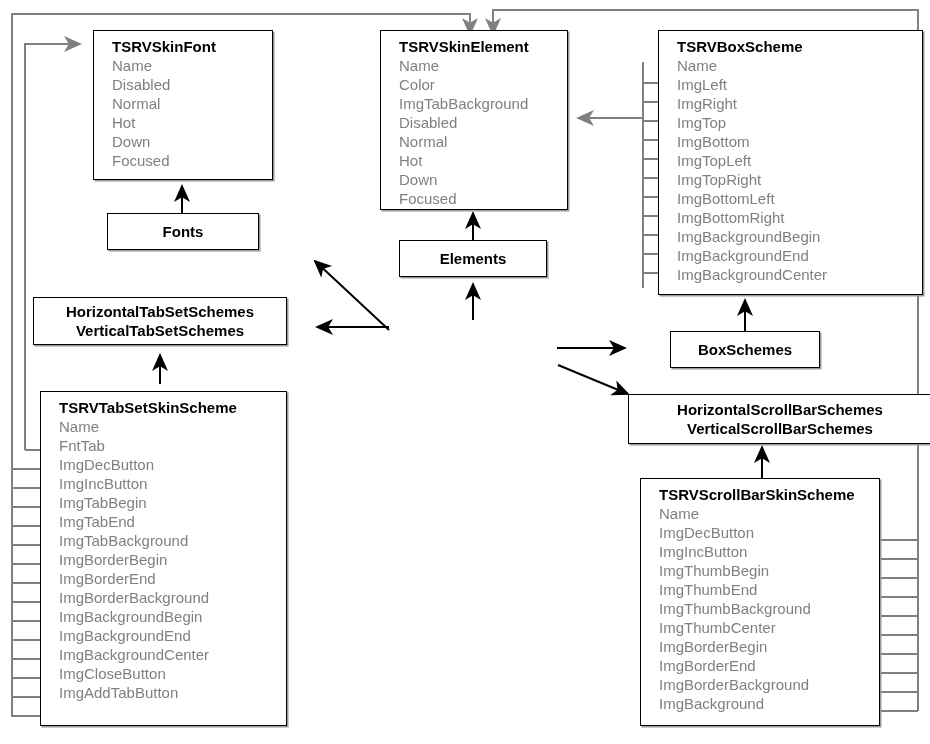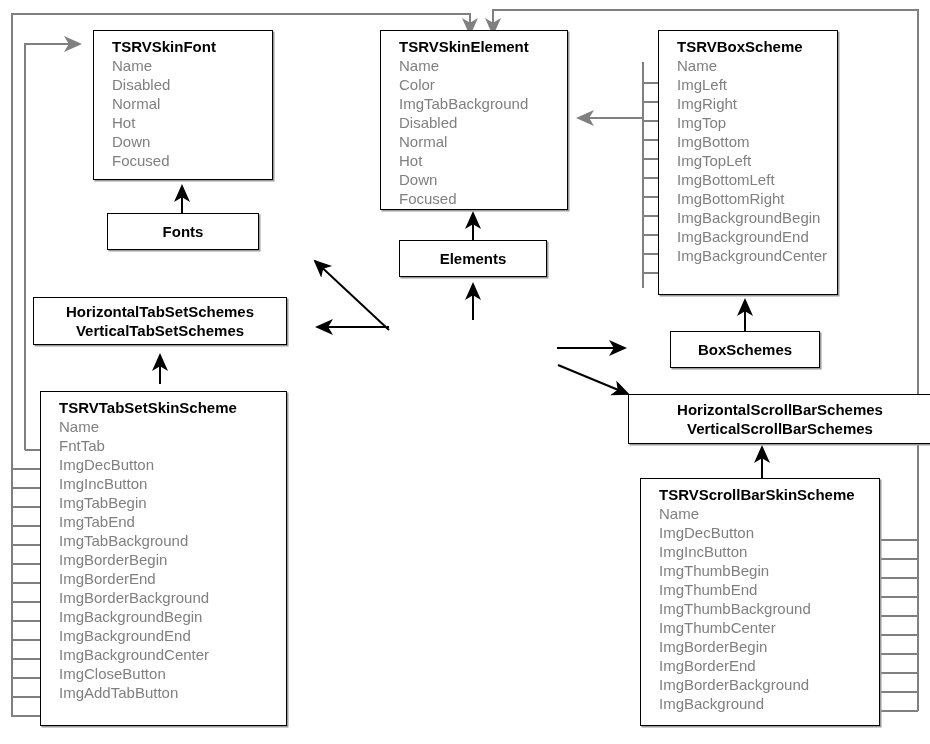--- a/index.html
+++ b/index.html
@@ -128,28 +128,29 @@
     <div class="attr">Name</div>
     <div class="attr">Color</div>
     <div class="attr">ImgTabBackground</div>
     <div class="attr">Disabled</div>
     <div class="attr">Normal</div>
     <div class="attr">Hot</div>
     <div class="attr">Down</div>
     <div class="attr">Focused</div>
   </div>
 
-  <div class="cls lft" style="left:658px;top:30px;width:180px;height:265px;">
+  <div class="cls lft" style="left:658px;top:30px;width:265px;height:265px;">
     <div class="title">TSRVBoxScheme</div>
     <div class="attr">Name</div>
     <div class="attr">ImgLeft</div>
     <div class="attr">ImgRight</div>
     <div class="attr">ImgTop</div>
     <div class="attr">ImgBottom</div>
     <div class="attr">ImgTopLeft</div>
+    <div class="attr">ImgTopRight</div>
     <div class="attr">ImgBottomLeft</div>
     <div class="attr">ImgBottomRight</div>
     <div class="attr">ImgBackgroundBegin</div>
     <div class="attr">ImgBackgroundEnd</div>
     <div class="attr">ImgBackgroundCenter</div>
   </div>
 
   <div class="cls ctr plain" style="left:107px;top:213px;width:152px;height:37px;">
     <div class="plainlbl">Fonts</div>
   </div>

